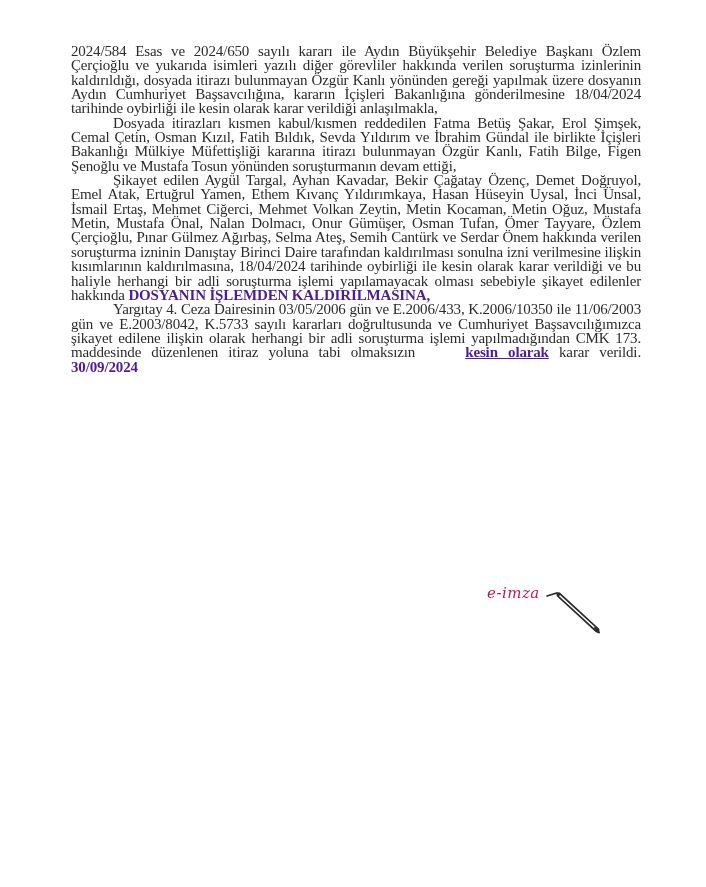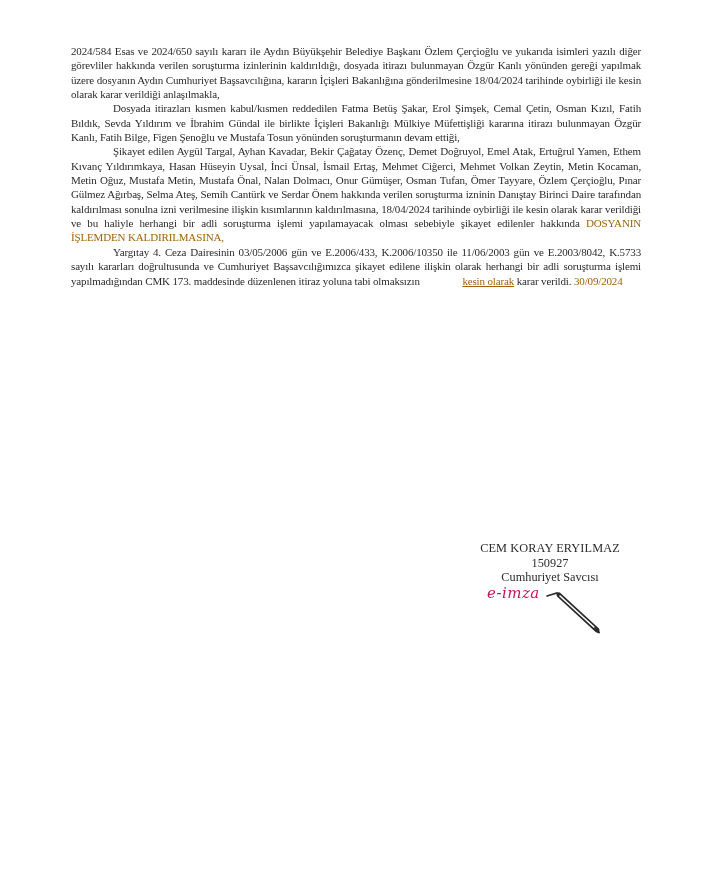--- a/index.html
+++ b/index.html
@@ -4,27 +4,27 @@
 <style>
   html, body { margin: 0; padding: 0; background: #ffffff; }
   body { width: 706px; height: 887px; overflow: hidden; position: relative; }
   .page {
     position: absolute; left: 0; top: 0; width: 706px; height: 887px;
     background: #ffffff;
   }
   .body-text {
     position: absolute; left: 71px; top: 44px; width: 570px;
     font-family: "Liberation Serif", "DejaVu Serif", serif;
-    font-size: 11px; line-height: 14.35px; color: #2b2b2b;
+    font-size: 15px; line-height: 14.35px; color: #2b2b2b;
     text-align: justify;
     letter-spacing: -0.15px;
   }
   .para { margin: 0; }
   .indent { text-indent: 42px; }
-  .b { font-weight: normal; color: #a16207; }
+  .b { font-weight: bold; color: #4c1d95; }
   .u { text-decoration: underline; margin-left: 40px; }
   .signature {
     position: absolute; left: 470px; top: 541px; width: 160px;
     font-family: "Liberation Serif", "DejaVu Serif", serif;
     font-size: 12.3px; line-height: 14.5px; color: #2b2b2b; text-align: center;
   }
   .sig-name { letter-spacing: 0.1px; }
   .eimza {
     position: absolute; left: 487px; top: 584px; width: 130px; height: 50px;
   }
@@ -48,25 +48,20 @@
       <span>Dosyada itirazları kısmen kabul/kısmen reddedilen Fatma Betüş Şakar, Erol Şimşek, Cemal Çetin, Osman Kızıl, Fatih Bıldık, Sevda Yıldırım ve İbrahim Gündal ile birlikte İçişleri Bakanlığı Mülkiye Müfettişliği kararına itirazı bulunmayan Özgür Kanlı, Fatih Bilge, Figen Şenoğlu ve Mustafa Tosun yönünden soruşturmanın devam ettiği,</span>
     </p>
     <p class="para indent" id="p3">
       <span>Şikayet edilen Aygül Targal, Ayhan Kavadar, Bekir Çağatay Özenç, Demet Doğruyol, Emel Atak, Ertuğrul Yamen, Ethem Kıvanç Yıldırımkaya, Hasan Hüseyin Uysal, İnci Ünsal, İsmail Ertaş, Mehmet Ciğerci, Mehmet Volkan Zeytin, Metin Kocaman, Metin Oğuz, Mustafa Metin, Mustafa Önal, Nalan Dolmacı, Onur Gümüşer, Osman Tufan, Ömer Tayyare, Özlem Çerçioğlu, Pınar Gülmez Ağırbaş, Selma Ateş, Semih Cantürk ve Serdar Önem  hakkında verilen soruşturma izninin Danıştay Birinci Daire tarafından kaldırılması sonulna izni verilmesine ilişkin kısımlarının kaldırılmasına, 18/04/2024 tarihinde oybirliği ile kesin olarak karar verildiği  ve bu haliyle herhangi bir adli soruşturma işlemi yapılamayacak olması sebebiyle şikayet edilenler hakkında </span><span class="b">DOSYANIN İŞLEMDEN KALDIRILMASINA,</span>
     </p>
     <p class="para indent" id="p6">
       <span>Yargıtay 4. Ceza Dairesinin 03/05/2006 gün ve E.2006/433, K.2006/10350 ile 11/06/2003 gün ve E.2003/8042, K.5733 sayılı kararları doğrultusunda ve Cumhuriyet Başsavcılığımızca şikayet edilene ilişkin olarak herhangi bir adli soruşturma işlemi yapılmadığından CMK 173. maddesinde düzenlenen itiraz yoluna tabi olmaksızın </span><span class="b u">kesin olarak</span><span> karar verildi. </span><span class="b">30/09/2024</span>
     </p>
   </div>
 
-  <div class="signature">
-    <div class="sig-name">CEM KORAY ERYILMAZ</div>
-    <div>150927</div>
-    <div>Cumhuriyet Savcısı</div>
-  </div>
 
   <div class="eimza">
     <span class="eimza-text">e-imza</span>
     <svg class="pen" width="90" height="50" viewBox="0 0 90 50">
       <g stroke="#2a2a2a" fill="none" stroke-linecap="round">
         <path d="M18 10 L 28 7 L 34 12" stroke-width="1.6"></path>
         <path d="M30 9 L 68 44" stroke-width="5"></path>
         <path d="M31 10 L 67 43" stroke="#ffffff" stroke-width="1.6"></path>
         <path d="M66 42 Q 72 48 69 46" stroke-width="2"></path>
       </g>

